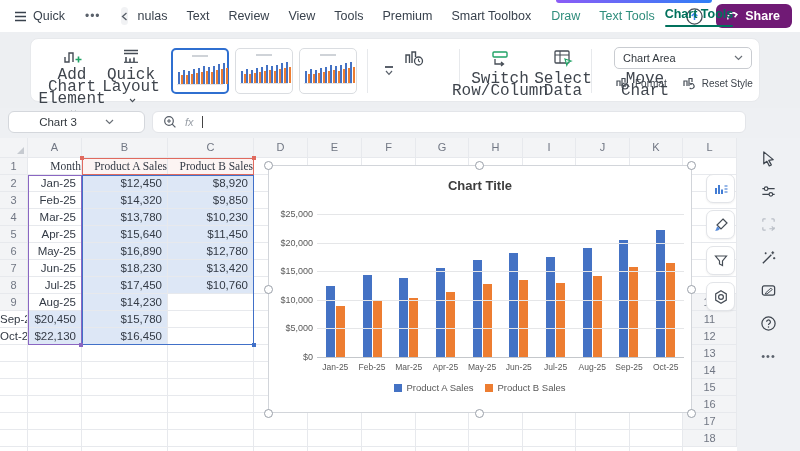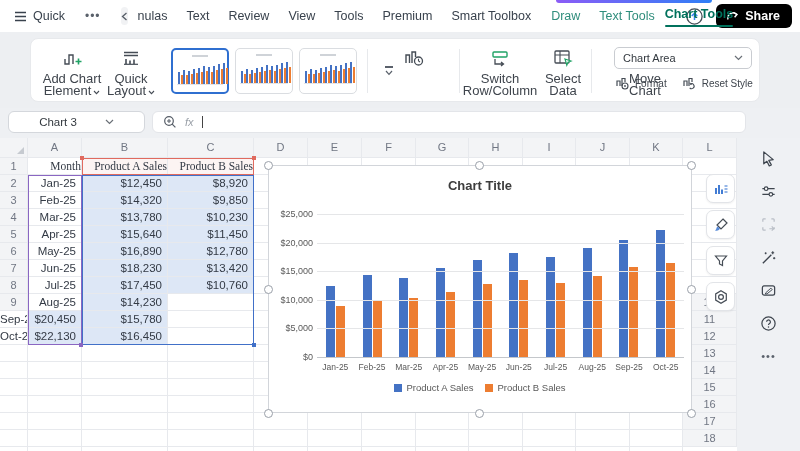--- a/index.html
+++ b/index.html
@@ -14,28 +14,28 @@
   .vsep { width:1px; height:14px; background:#dcdfe3; }
   .more-btn { font-size:12px; color:#5a616b; background:none; border:none; letter-spacing:1px; }
   .chev-box { width:18px; height:18px; border-radius:4px; background:#f1f2f4; border:none; color:#555c66; font-size:12px; line-height:16px; display:flex; align-items:center; justify-content:center; }
   .tabs { display:flex; align-items:center; gap:19px; }
   .tab { font-size:12.5px; color:#39424d; background:none; border:none; white-space:nowrap; cursor:pointer; }
   .tab.teal { color:#2f8d7c; }
   .tab.active { color:#00715c; font-weight:bold; position:relative; padding-bottom:4px; }
   .tab.active::after { content:""; position:absolute; left:0; right:0; bottom:-2px; height:2.5px; border-radius:2px; background:#00715c; }
   .icon-btn { background:none; border:none; display:flex; align-items:center; justify-content:center; width:24px; height:24px; cursor:pointer; color:#454c55; }
   .tb-right { display:flex; align-items:center; gap:10px; }
-  .share-btn { display:flex; align-items:center; gap:6px; background:#000000; color:#fff; border:none; border-radius:6px; height:24px; padding:0 12px 0 10px; font-size:12.5px; font-weight:bold; cursor:pointer; }
+  .share-btn { display:flex; align-items:center; gap:6px; background:#701a75; color:#fff; border:none; border-radius:6px; height:24px; padding:0 12px 0 10px; font-size:12.5px; font-weight:bold; cursor:pointer; }
 
   
   .ribbon { position:absolute; top:32px; left:0; width:800px; height:76px; background:#edeff2; }
   .ribbon-panel { position:absolute; top:6px; left:30px; width:730px; height:64px; background:#fff; border:1px solid #e7e9ec; border-radius:8px; }
   .rgroup { position:absolute; top:4px; height:56px; display:flex; flex-direction:column; align-items:center; justify-content:flex-start; cursor:pointer; }
   .rgroup .ricon { height:26px; display:flex; align-items:center; justify-content:center; margin-top:2px; }
-  .rlabel { font-size:13px; color:#3f454d; text-align:center; line-height:12px; margin-top:2px; }
+  .rlabel { font-size:16px; color:#3f454d; text-align:center; line-height:12px; margin-top:2px;font-family:Liberation Mono, monospace; }
   .caret { display:inline-block; margin-left:2px; }
   .rsep { position:absolute; top:10px; width:1px; height:44px; background:#e7e9ec; }
   .thumb { position:absolute; top:9px; width:58px; height:46px; background:#fff; border:1px solid #dadde1; border-radius:5px; padding:5px 4px 3px; cursor:pointer; }
   .thumb.selected { border:2px solid #2f6fd0; }
   .thumb-title { width:16px; height:2px; background:#cfd3d8; margin:0 auto 2px; }
   .thumb-bars { display:flex; align-items:flex-end; justify-content:space-between; height:26px; padding:0 1px; border-bottom:1px solid #e3e5e8; }
   .thumb-group { display:flex; align-items:flex-end; gap:1px; }
   .thumb-bar { width:2px; }
   .gallery-more { position:absolute; top:9px; left:352px; width:12px; height:46px; display:flex; flex-direction:column; align-items:center; justify-content:center; gap:2px; color:#5a616b; background:none; border:none; }
   .gallery-more .bar { width:8px; height:1.5px; background:#5a616b; }

